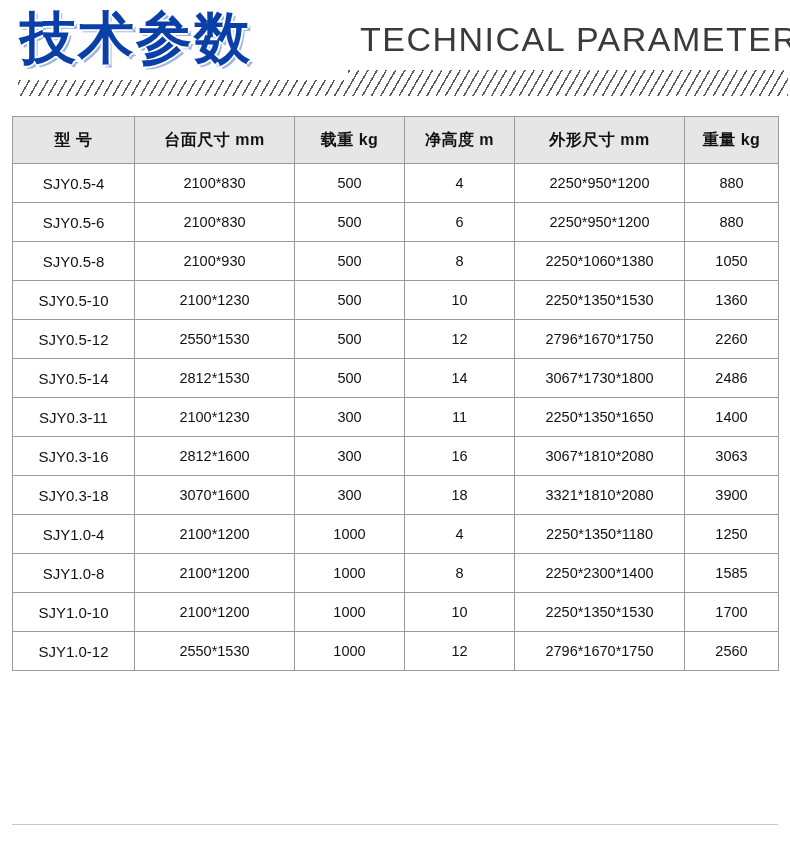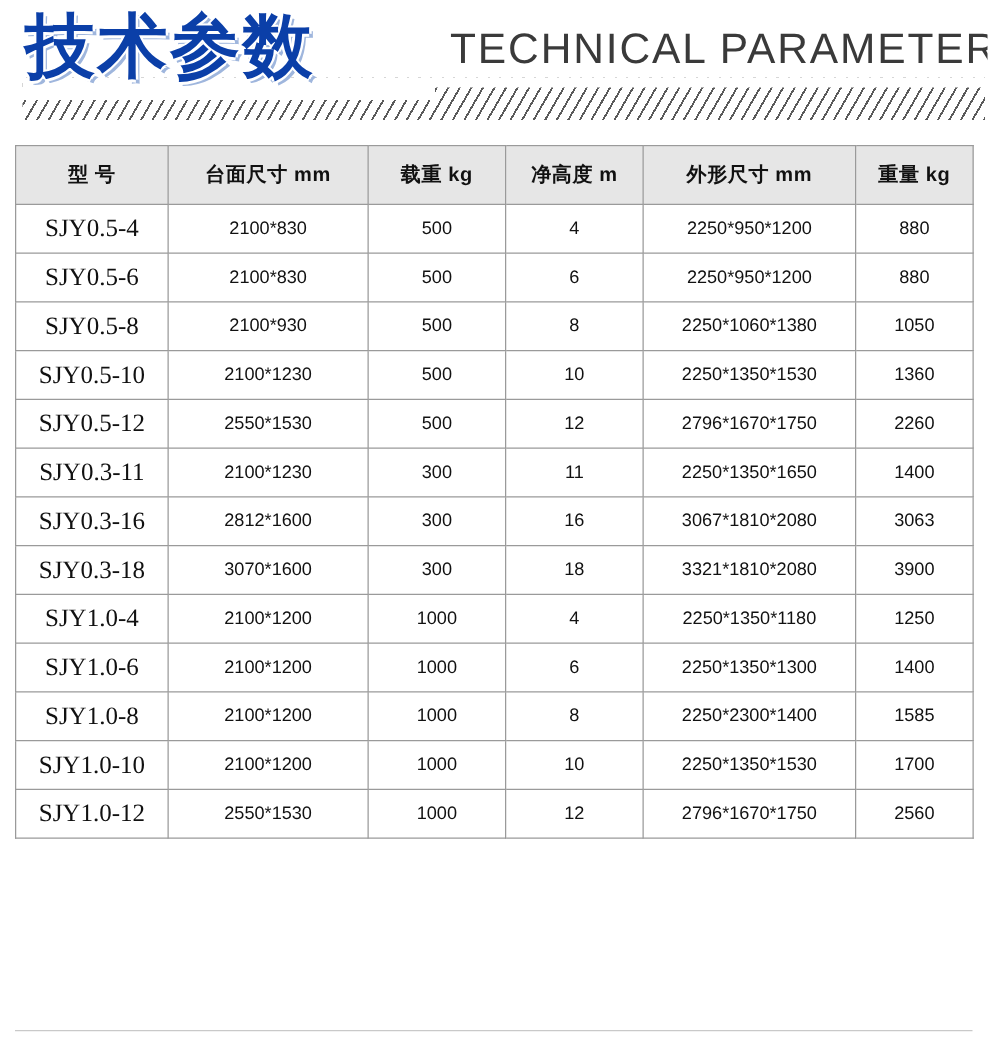--- a/index.html
+++ b/index.html
@@ -129,22 +129,21 @@
 
   table.params thead th {
     background: #e6e6e6;
     font-weight: bold;
     font-size: 16px;
     height: 46px;
     letter-spacing: 0.5px;
   }
 
   table.params td.model {
-    font-size: 20px;
-    font-family: Liberation Serif, serif;
+    font-size: 15px;
   }
 
   col.c-model    { width: 122px; }
   col.c-table    { width: 160px; }
   col.c-load     { width: 110px; }
   col.c-height   { width: 110px; }
   col.c-overall  { width: 170px; }
   col.c-weight   { width: 94px; }
 
   
@@ -227,20 +226,28 @@
         </tr>
         <tr>
           <td class="model">SJY0.5-12</td>
           <td>2550*1530</td>
           <td>500</td>
           <td>12</td>
           <td>2796*1670*1750</td>
           <td>2260</td>
         </tr>
         <tr>
+          <td class="model">SJY0.5-14</td>
+          <td>2812*1530</td>
+          <td>500</td>
+          <td>14</td>
+          <td>3067*1730*1800</td>
+          <td>2486</td>
+        </tr>
+        <tr>
           <td class="model">SJY0.3-11</td>
           <td>2100*1230</td>
           <td>300</td>
           <td>11</td>
           <td>2250*1350*1650</td>
           <td>1400</td>
         </tr>
         <tr>
           <td class="model">SJY0.3-16</td>
           <td>2812*1600</td>
@@ -259,28 +266,20 @@
         </tr>
         <tr>
           <td class="model">SJY1.0-4</td>
           <td>2100*1200</td>
           <td>1000</td>
           <td>4</td>
           <td>2250*1350*1180</td>
           <td>1250</td>
         </tr>
         <tr>
-          <td class="model">SJY1.0-6</td>
-          <td>2100*1200</td>
-          <td>1000</td>
-          <td>6</td>
-          <td>2250*1350*1300</td>
-          <td>1400</td>
-        </tr>
-        <tr>
           <td class="model">SJY1.0-8</td>
           <td>2100*1200</td>
           <td>1000</td>
           <td>8</td>
           <td>2250*2300*1400</td>
           <td>1585</td>
         </tr>
         <tr>
           <td class="model">SJY1.0-10</td>
           <td>2100*1200</td>

